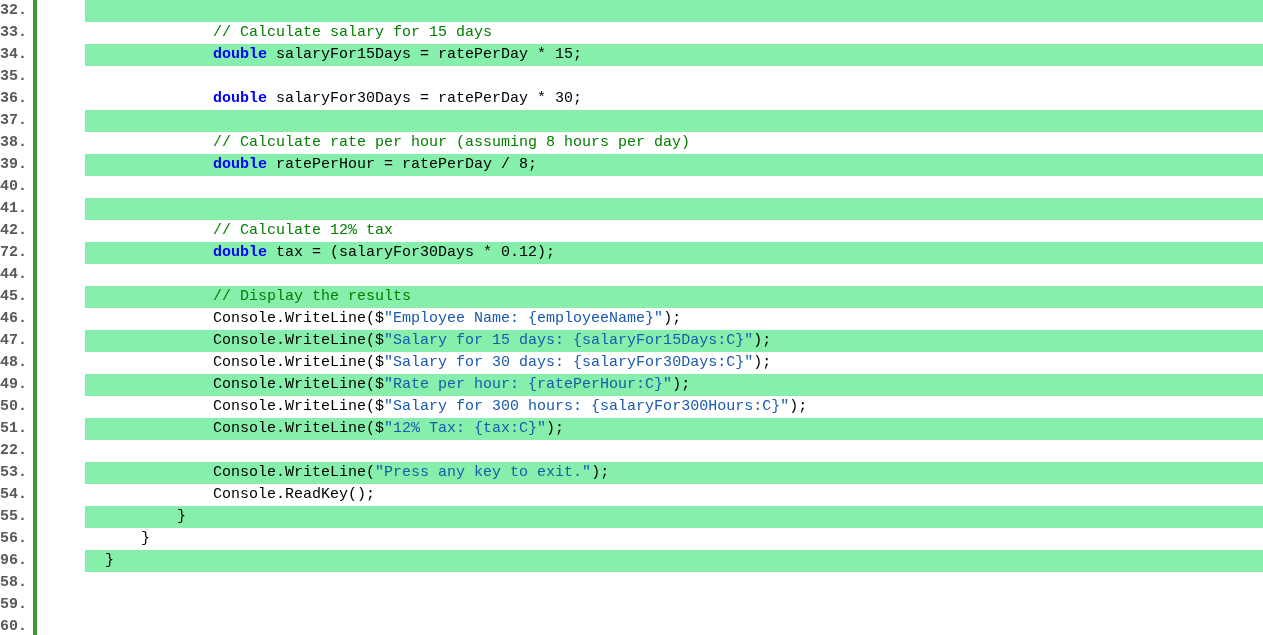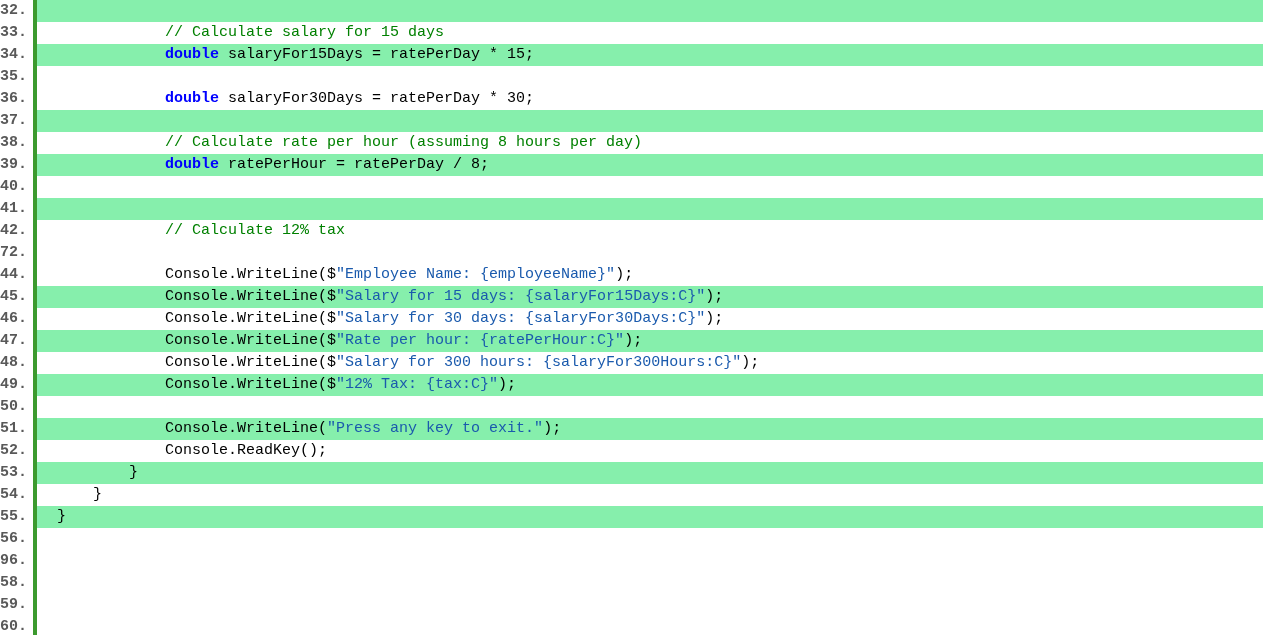--- a/index.html
+++ b/index.html
@@ -32,20 +32,21 @@
   .code {
     flex: 1 1 auto;
     overflow: hidden;
   }
   .line {
     height: 22px;
     line-height: 22px;
     white-space: pre;
     padding-left: 20px;
     color: #000000;
+    margin-left: 48px;
   }
   .line.alt {
     background: #86efac;
   }
   .tok-comment { color: #008000; }
   .tok-keyword { color: #0000ff; font-weight: bold; }
   .tok-string  { color: #1a5aad; }
   .tok-plain   { color: #000000; }
 </style>
 </head>
@@ -66,21 +67,21 @@
       <div class="ln">42.</div>
       <div class="ln">72.</div>
       <div class="ln">44.</div>
       <div class="ln">45.</div>
       <div class="ln">46.</div>
       <div class="ln">47.</div>
       <div class="ln">48.</div>
       <div class="ln">49.</div>
       <div class="ln">50.</div>
       <div class="ln">51.</div>
-      <div class="ln">52.</div>
+      <div class="ln">22.</div>
       <div class="ln">53.</div>
       <div class="ln">54.</div>
       <div class="ln">55.</div>
       <div class="ln">56.</div>
       <div class="ln">96.</div>
       <div class="ln">58.</div>
       <div class="ln">59.</div>
       <div class="ln">60.</div>
     </div>
   <div class="code">
@@ -88,21 +89,23 @@
       <div class="line">            <span class="tok-comment">// Calculate salary for 15 days</span></div>
       <div class="line alt">            <span class="tok-keyword">double</span><span class="tok-plain"> salaryFor15Days = ratePerDay * 15;</span></div>
       <div class="line">            </div>
       <div class="line">            <span class="tok-keyword">double</span><span class="tok-plain"> salaryFor30Days = ratePerDay * 30;</span></div>
       <div class="line alt">            </div>
       <div class="line">            <span class="tok-comment">// Calculate rate per hour (assuming 8 hours per day)</span></div>
       <div class="line alt">            <span class="tok-keyword">double</span><span class="tok-plain"> ratePerHour = ratePerDay / 8;</span></div>
       <div class="line">            </div>
       <div class="line alt">            </div>
       <div class="line">            <span class="tok-comment">// Calculate 12% tax</span></div>
+      <div class="line alt">            <span class="tok-keyword">double</span><span class="tok-plain"> tax = (salaryFor30Days * 0.12);</span></div>
       <div class="line">            </div>
+      <div class="line alt">            <span class="tok-comment">// Display the results</span></div>
       <div class="line">            <span class="tok-plain">Console.WriteLine($</span><span class="tok-string">"Employee Name: {employeeName}"</span><span class="tok-plain">);</span></div>
       <div class="line alt">            <span class="tok-plain">Console.WriteLine($</span><span class="tok-string">"Salary for 15 days: {salaryFor15Days:C}"</span><span class="tok-plain">);</span></div>
       <div class="line">            <span class="tok-plain">Console.WriteLine($</span><span class="tok-string">"Salary for 30 days: {salaryFor30Days:C}"</span><span class="tok-plain">);</span></div>
       <div class="line alt">            <span class="tok-plain">Console.WriteLine($</span><span class="tok-string">"Rate per hour: {ratePerHour:C}"</span><span class="tok-plain">);</span></div>
       <div class="line">            <span class="tok-plain">Console.WriteLine($</span><span class="tok-string">"Salary for 300 hours: {salaryFor300Hours:C}"</span><span class="tok-plain">);</span></div>
       <div class="line alt">            <span class="tok-plain">Console.WriteLine($</span><span class="tok-string">"12% Tax: {tax:C}"</span><span class="tok-plain">);</span></div>
       <div class="line">            </div>
       <div class="line alt">            <span class="tok-plain">Console.WriteLine(</span><span class="tok-string">"Press any key to exit."</span><span class="tok-plain">);</span></div>
       <div class="line">            <span class="tok-plain">Console.ReadKey();</span></div>
       <div class="line alt">        <span class="tok-plain">}</span></div>

